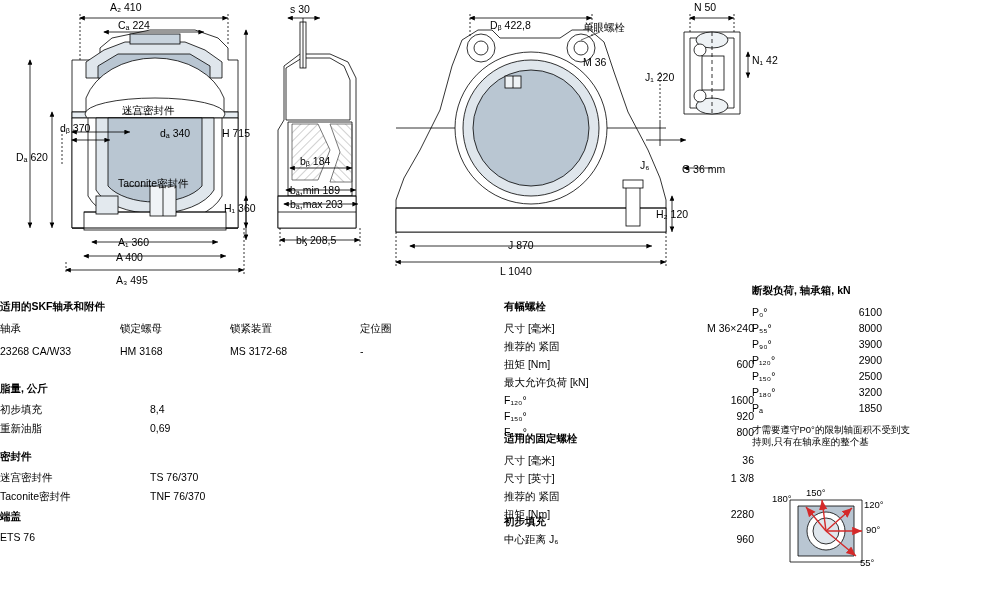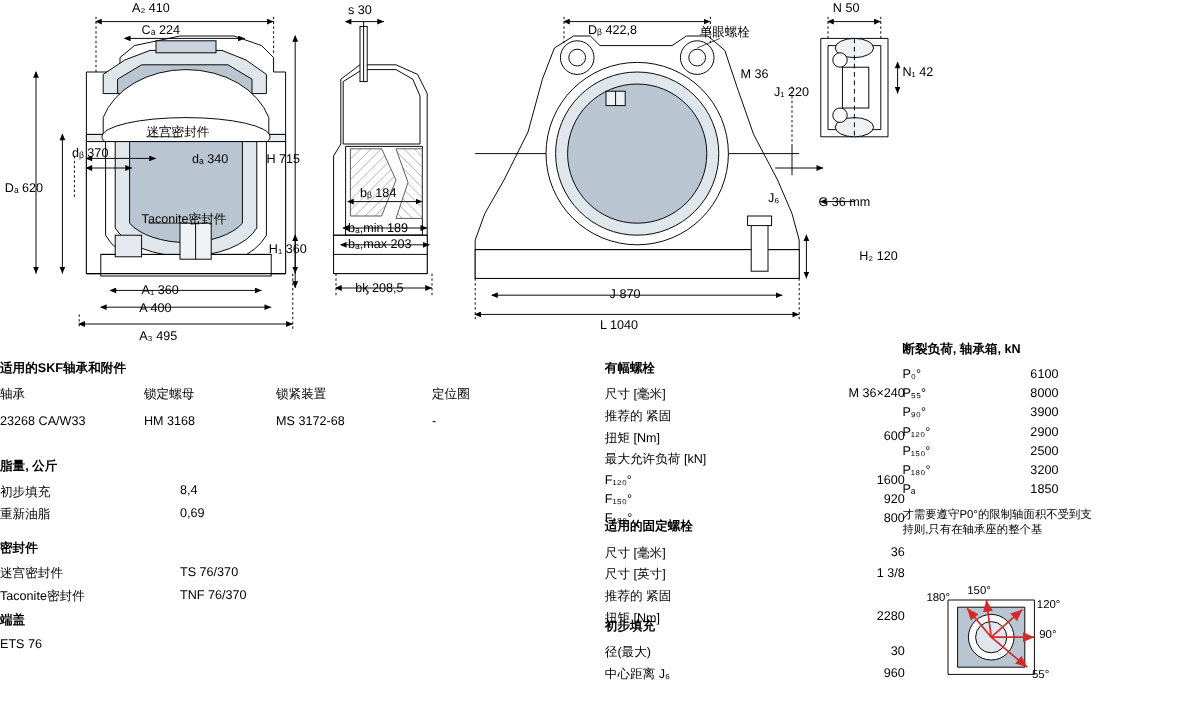--- a/index.html
+++ b/index.html
@@ -188,32 +188,32 @@
     </marker>
   </defs>
 </svg>
 
 <div class="lbl" style="left:110px;top:2px;">A₂ 410</div>
 <div class="lbl" style="left:118px;top:20px;">Cₐ 224</div>
 <div class="lbl" style="left:290px;top:4px;">s 30</div>
 <div class="lbl" style="left:490px;top:20px;">Dᵦ 422,8</div>
 <div class="lbl" style="left:694px;top:2px;">N 50</div>
 <div class="lbl" style="left:583px;top:22px;text-align:right;">单眼螺栓</div>
-<div class="lbl" style="left:583px;top:57px;margin-left:34px;">M 36</div>
+<div class="lbl" style="left:583px;top:57px;">M 36</div>
 <div class="lbl" style="left:645px;top:72px;">J₁ 220</div>
 <div class="lbl" style="left:752px;top:55px;">N₁ 42</div>
 <div class="lbl" style="left:640px;top:160px;">J₆</div>
 <div class="lbl" style="left:682px;top:164px;">G 36 mm</div>
-<div class="lbl" style="left:716px;top:209px;">H₂ 120</div>
+<div class="lbl" style="left:656px;top:209px;">H₂ 120</div>
 
 <div class="lbl" style="left:122px;top:105px;">迷宫密封件</div>
 <div class="lbl" style="left:60px;top:123px;">dᵦ 370</div>
 <div class="lbl" style="left:160px;top:128px;">dₐ 340</div>
 <div class="lbl" style="left:222px;top:128px;">H 715</div>
-<div class="lbl" style="left:4px;top:152px;text-align:right;">Dₐ 620</div>
+<div class="lbl" style="left:16px;top:152px;text-align:right;">Dₐ 620</div>
 <div class="lbl" style="left:118px;top:178px;">Taconite密封件</div>
 <div class="lbl" style="left:224px;top:203px;">H₁ 360</div>
 <div class="lbl" style="left:118px;top:237px;">A₁ 360</div>
 <div class="lbl" style="left:116px;top:252px;">A 400</div>
 <div class="lbl" style="left:116px;top:275px;">A₃ 495</div>
 
 <div class="lbl" style="left:300px;top:156px;">bᵦ 184</div>
 <div class="lbl" style="left:290px;top:185px;">bₐ,min 189</div>
 <div class="lbl" style="left:290px;top:199px;">bₐ,max 203</div>
 <div class="lbl" style="left:296px;top:235px;">bᶄ 208,5</div>
@@ -313,24 +313,20 @@
     <div class="v"></div>
   </div>
   <div class="kv2" style="margin-top:4px;">
     <div class="k">扭矩 [Nm]</div>
     <div class="v">2280</div>
   </div>
 </div>
 
 <div class="tbl" style="left:504px;top:515px;">
   <div class="hd">初步填充</div>
-  <div class="kv2" style="margin-top:8px;">
-    <div class="k">径(最大)</div>
-    <div class="v">30</div>
-  </div>
   <div class="kv2" style="margin-top:4px;">
     <div class="k">中心距离 J₆</div>
     <div class="v">960</div>
   </div>
 </div>
 
 <div class="tbl" style="left:752px;top:284px;">
   <div class="hd">断裂负荷,  轴承箱, kN</div>
   <div class="kv3" style="margin-top:8px;">
     <div class="k">P₀°</div>

